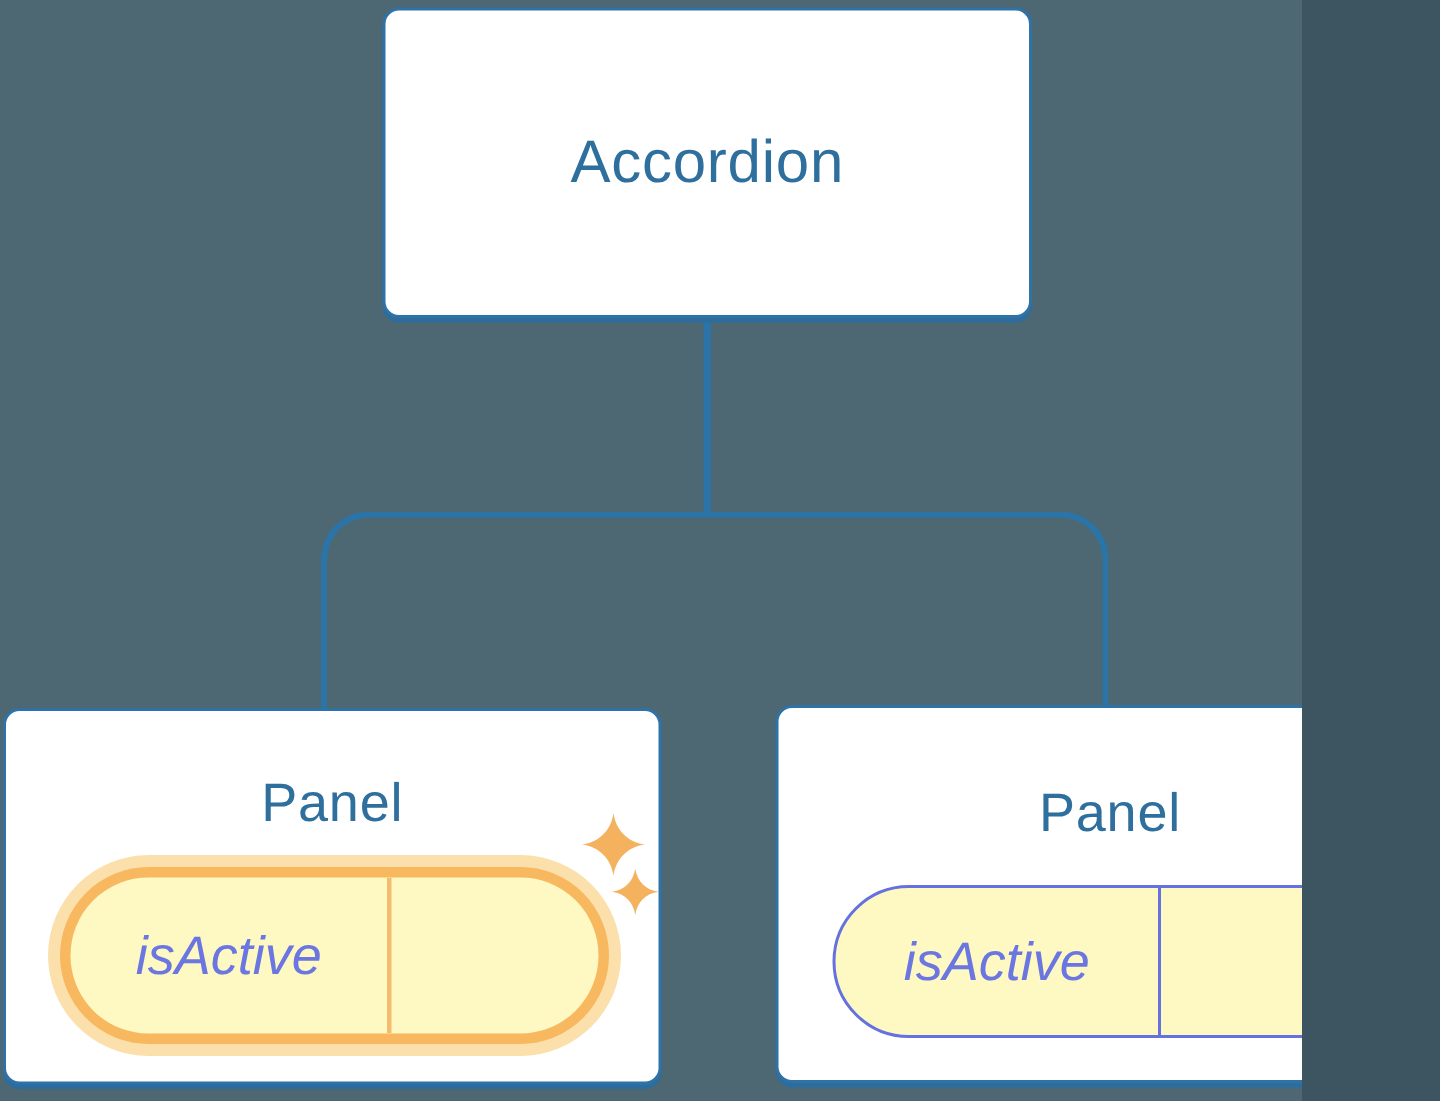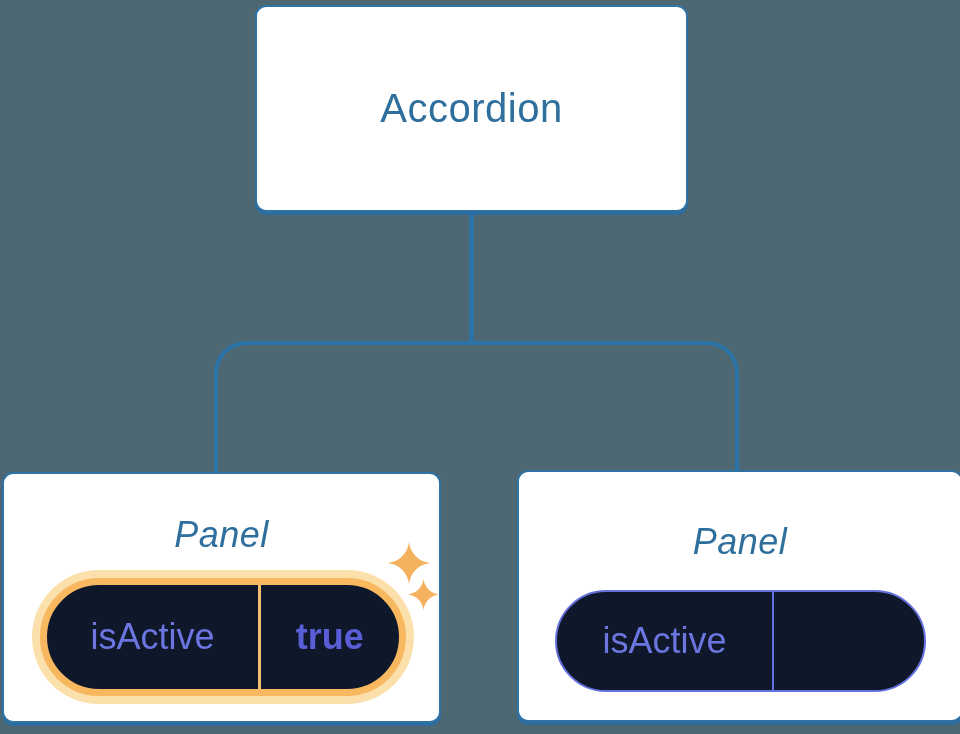--- a/index.html
+++ b/index.html
@@ -1,19 +1,19 @@
 <!DOCTYPE html>
 <html><head>
 <meta charset="utf-8">
 <style>
   * { margin: 0; padding: 0; box-sizing: border-box; }
   html, body { background: #3c5560; }
   .stage {
     position: relative;
-    width: 960px;
+    width: 868px;
     height: 734px;
     background: #4d6872;
     overflow: hidden;
     font-family: "Liberation Sans", sans-serif;
   }
 
   
   .stem {
     position: absolute;
     left: 469px; top: 209px;
@@ -52,35 +52,35 @@
   .card.panel-right { left: 517px; top: 470px; width: 446px; height: 252px; }
 
   .panel-title {
     position: absolute;
     left: 0; width: 100%;
     text-align: center;
     color: #2e6f9d;
     font-size: 36px;
     font-weight: 500;
     letter-spacing: 0.5px;
-    font-style: italic;
   }
   .panel-left  .panel-title { top: 40px; }
   .panel-right .panel-title { top: 49px; }
 
   
   .pill {
     position: absolute;
     display: flex;
     align-items: stretch;
     border-radius: 999px;
-    background: #0f172a;
+    background: #fef9c3;
     font-size: 36px;
     color: #6b76e0;
     overflow: hidden;
+    font-style: italic;
   }
   .pill .cell {
     display: flex;
     align-items: center;
     justify-content: center;
   }
   .pill-active {
     left: 36px; top: 104px;
     width: 366px; height: 118px;
     border: 7px solid #f7b85f;
@@ -116,21 +116,20 @@
   <div class="card root">
     <div class="root-label">Accordion</div>
   </div>
 
   <div class="card panel-left">
     <div class="panel-title">Panel</div>
 
     <div class="pill pill-active">
       <div class="cell cell-key">isActive</div>
       <div class="divider"></div>
-      <div class="cell cell-val">true</div>
     </div>
 
     <div class="sparkle sparkle-large">
       <svg viewBox="0 0 24 24">
           <path fill="#f4b15e" d="M12 0C12.9 6.6 17.4 11.1 24 12C17.4 12.9 12.9 17.4 12 24C11.1 17.4 6.6 12.9 0 12C6.6 11.1 11.1 6.6 12 0Z"></path>
         </svg>
     </div>
     <div class="sparkle sparkle-small">
       <svg viewBox="0 0 24 24">
           <path fill="#f4b15e" d="M12 0C12.9 6.6 17.4 11.1 24 12C17.4 12.9 12.9 17.4 12 24C11.1 17.4 6.6 12.9 0 12C6.6 11.1 11.1 6.6 12 0Z"></path>

